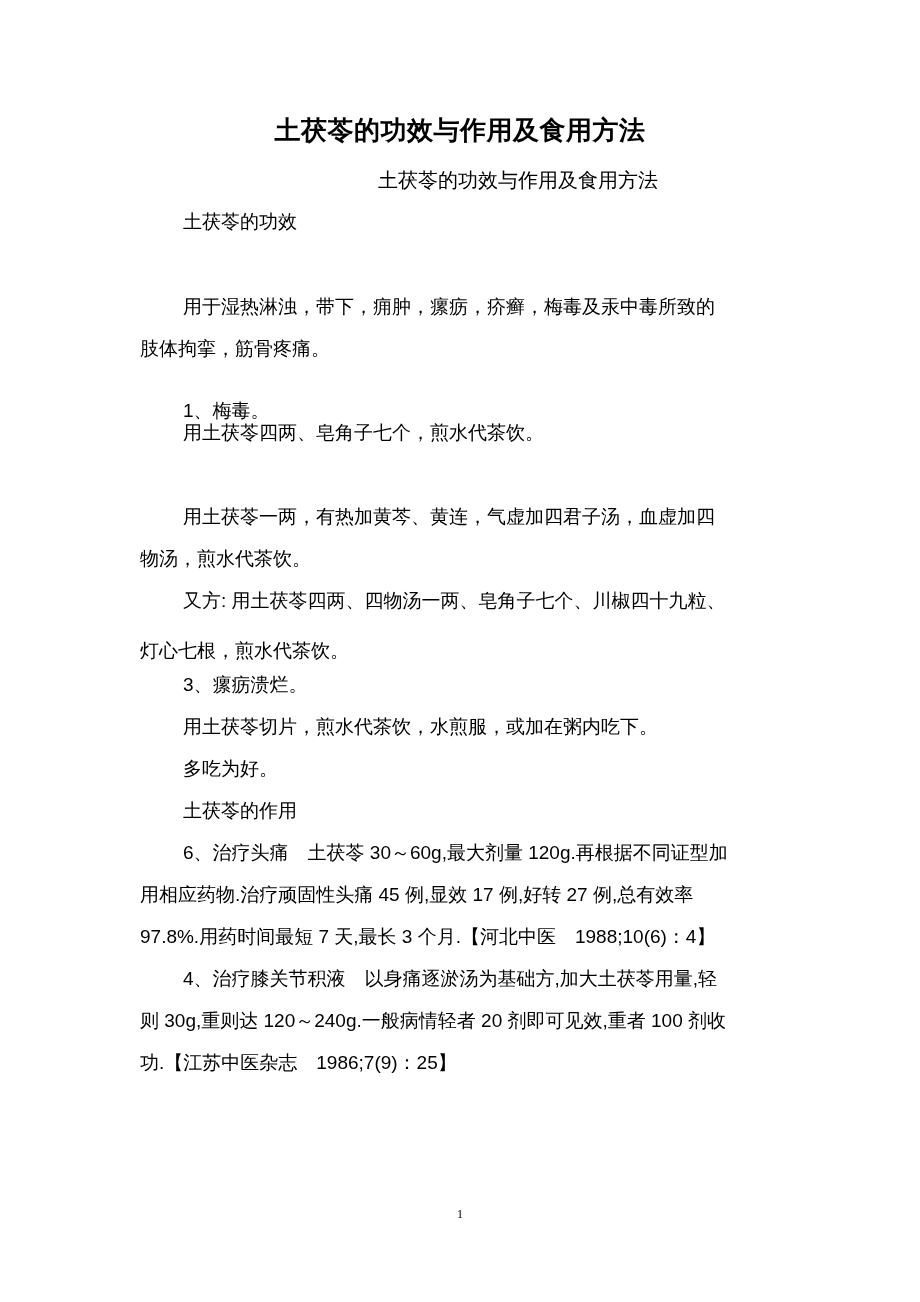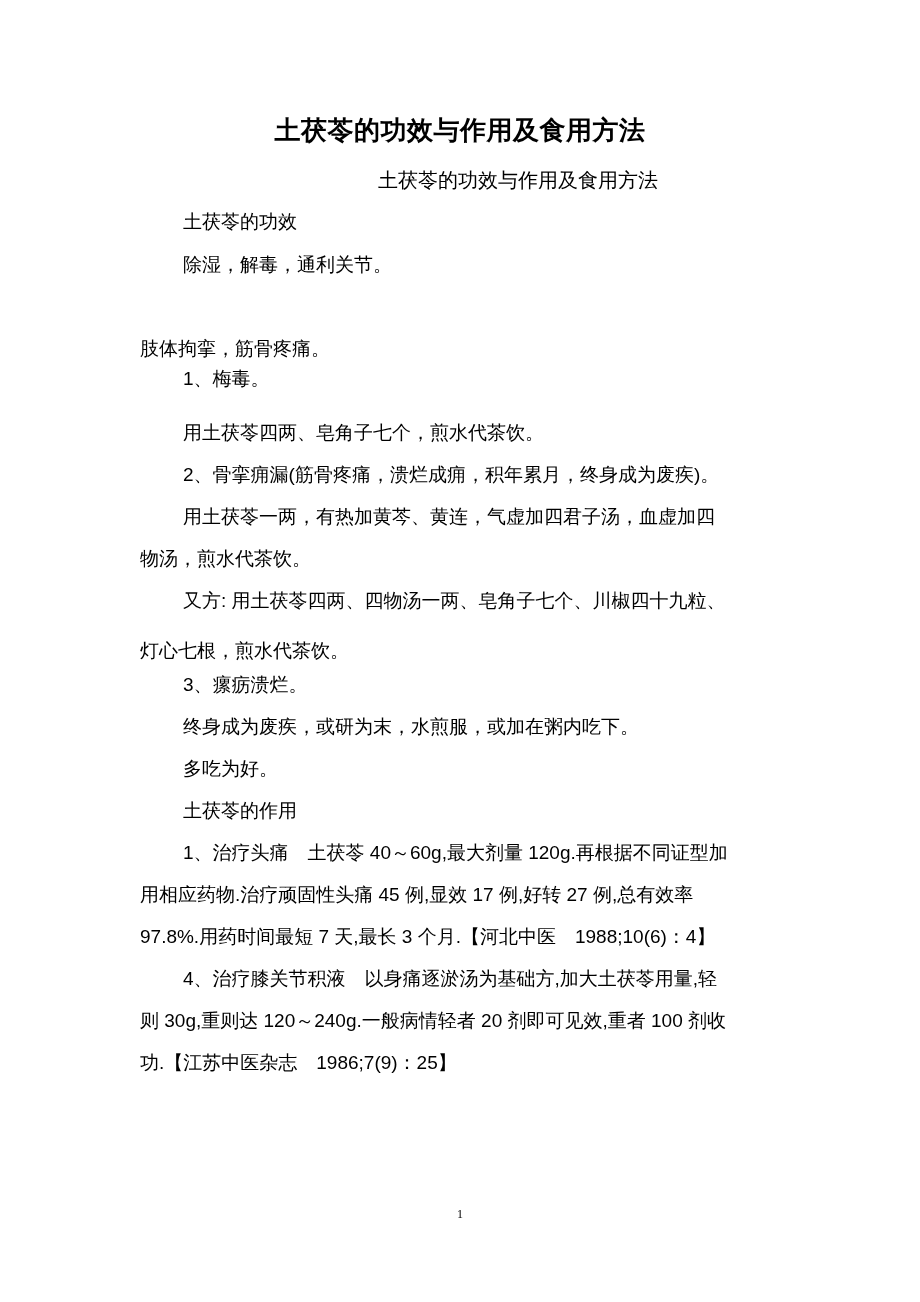--- a/index.html
+++ b/index.html
@@ -62,34 +62,33 @@
     }
   </style>
 </head>
 <body>
 
 <div class="page">
   <div class="title">土茯苓的功效与作用及食用方法</div>
   <div class="subtitle">土茯苓的功效与作用及食用方法</div>
 
   <div class="line indent" style="top:207px">土茯苓的功效</div>
-  <div class="line indent" style="top:250px">除湿，解毒，通利关节。</div>
+  <div class="line indent" style="top:292px">用于湿热淋浊，带下，痈肿，瘰疬，疥癣，梅毒及汞中毒所致的</div>
   <div class="line flush" style="top:334px">肢体拘挛，筋骨疼痛。</div>
-  <div class="line indent" style="top:364px">1、梅毒。</div>
+  <div class="line indent" style="top:396px">1、梅毒。</div>
   <div class="line indent" style="top:418px">用土茯苓四两、皂角子七个，煎水代茶饮。</div>
-  <div class="line indent" style="top:460px">2、骨挛痈漏(筋骨疼痛，溃烂成痈，积年累月，终身成为废疾)。</div>
   <div class="line flush" style="top:544px">物汤，煎水代茶饮。</div>
   <div class="line indent" style="top:502px">用土茯苓一两，有热加黄芩、黄连，气虚加四君子汤，血虚加四</div>
   <div class="line indent" style="top:586px">又方: 用土茯苓四两、四物汤一两、皂角子七个、川椒四十九粒、</div>
   <div class="line flush" style="top:636px">灯心七根，煎水代茶饮。</div>
   <div class="line indent" style="top:670px">3、瘰疬溃烂。</div>
-  <div class="line indent" style="top:712px">终身成为废疾，或研为末，水煎服，或加在粥内吃下。</div>
+  <div class="line indent" style="top:712px">用土茯苓切片，煎水代茶饮，水煎服，或加在粥内吃下。</div>
   <div class="line indent" style="top:754px">多吃为好。</div>
   <div class="line indent" style="top:796px">土茯苓的作用</div>
-  <div class="line indent" style="top:838px">1、治疗头痛　土茯苓 40～60g,最大剂量 120g.再根据不同证型加</div>
+  <div class="line indent" style="top:838px">6、治疗头痛　土茯苓 30～60g,最大剂量 120g.再根据不同证型加</div>
   <div class="line flush" style="top:880px">用相应药物.治疗顽固性头痛 45 例,显效 17 例,好转 27 例,总有效率</div>
   <div class="line flush" style="top:922px">97.8%.用药时间最短 7 天,最长 3 个月.【河北中医　1988;10(6)：4】</div>
   <div class="line indent" style="top:964px">4、治疗膝关节积液　以身痛逐淤汤为基础方,加大土茯苓用量,轻</div>
   <div class="line flush" style="top:1006px">则 30g,重则达 120～240g.一般病情轻者 20 剂即可见效,重者 100 剂收</div>
   <div class="line flush" style="top:1048px">功.【江苏中医杂志　1986;7(9)：25】</div>
 
   <div class="page-number">1</div>
 </div>
 
 </body></html>

